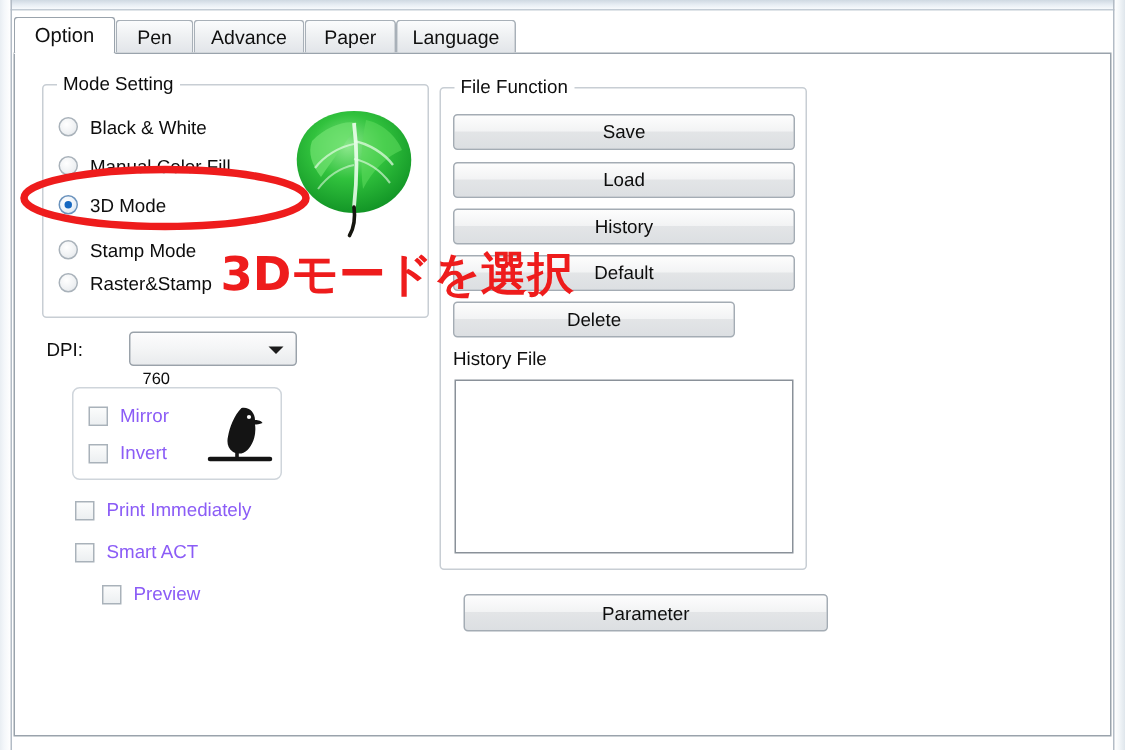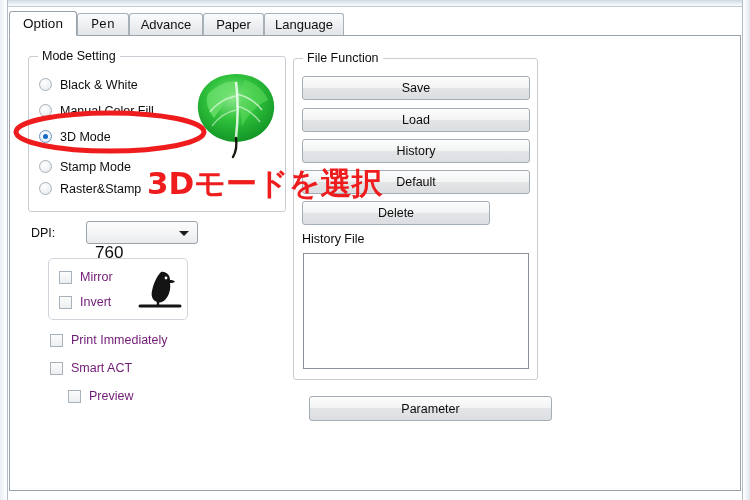--- a/index.html
+++ b/index.html
@@ -196,21 +196,21 @@
     width: 112px; height: 23px;
     background: linear-gradient(to bottom,#fcfcfd 0%,#f4f5f6 50%,#e9ebed 100%);
     border: 1px solid #9aa2aa;
     border-radius: 3px;
     box-sizing: border-box;
     display: flex;
     align-items: center;
   }
   #dpi-value {
     margin-left: 8px;
-    font-size: 17px;
+    font-size: 11px;
     color: #0d0d0d;
     margin-top: 40px;
   }
   #dpi-arrow {
     position: absolute;
     right: 8px; top: 9px;
     width: 0; height: 0;
     border-left: 5px solid transparent;
     border-right: 5px solid transparent;
     border-top: 5px solid #1b1b1b;
@@ -235,21 +235,21 @@
   .chk-box {
     width: 13px; height: 13px;
     border: 1px solid #a9b2ba;
     background: linear-gradient(to bottom,#fbfcfc 0%,#eceff1 100%);
     box-sizing: border-box;
     flex: 0 0 auto;
   }
   .chk-label {
     margin-left: 8px;
     font-size: 12.5px;
-    color: #701a75;
+    color: #8b5cf6;
     white-space: nowrap;
   }
 
   
   #annot-ellipse {
     position: absolute;
     left: 12px; top: 110px;
     width: 196px; height: 44px;
     pointer-events: none;
   }
@@ -274,21 +274,21 @@
   <div class="win-edge-top"></div>
   <div class="win-edge-left"></div>
   <div class="win-edge-right"></div>
 
   <div id="tabpanel"></div>
 
   <div id="tabstrip">
     <div class="tab active" style="left:0px;width:68px;">
       <span>Option</span>
     </div>
-    <div class="tab" style="left:68px;width:52px;font-family:Liberation Mono, monospace;">
+    <div class="tab" style="left:68px;width:52px;">
       <span>Pen</span>
     </div>
     <div class="tab" style="left:120px;width:74px;">
       <span>Advance</span>
     </div>
     <div class="tab" style="left:194px;width:61px;">
       <span>Paper</span>
     </div>
     <div class="tab" style="left:255px;width:80px;">
       <span>Language</span>

